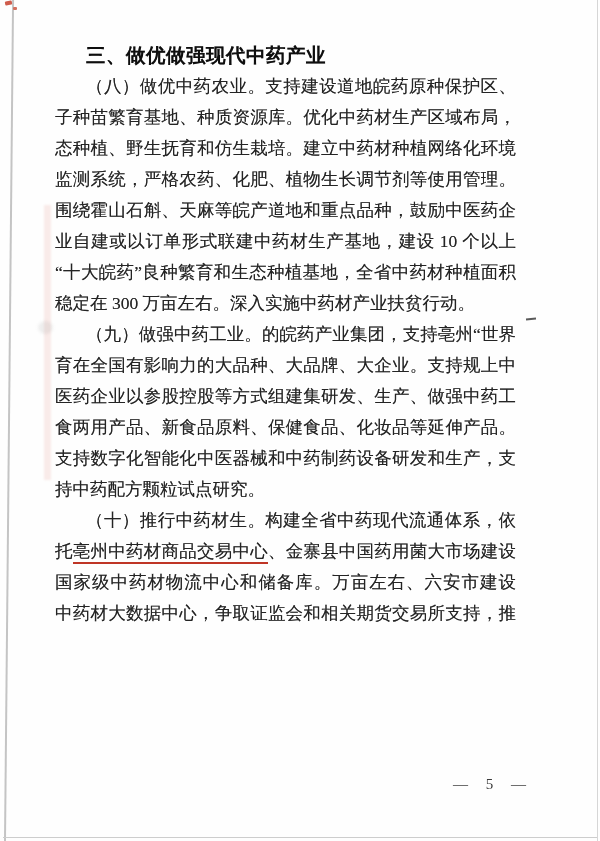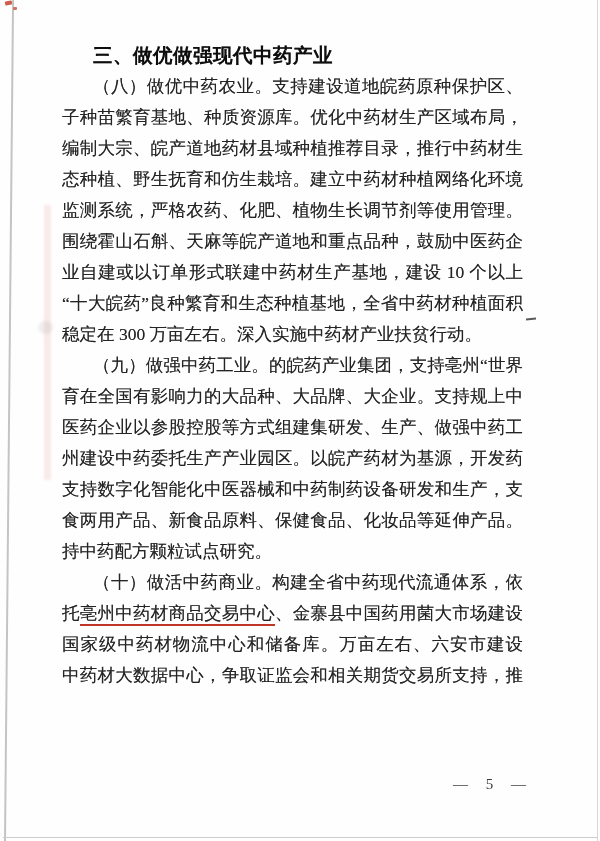--- a/index.html
+++ b/index.html
@@ -56,21 +56,21 @@
   }
   #dash-artifact {
     position: absolute;
     left: 526px; top: 318px; width: 10px; height: 2px;
     background: #5a5a5a;
     transform: rotate(-6deg);
   }
   
   #text-block {
     position: absolute;
-    left: 62px;
+    left: 55px;
     top: 40px;
     width: 461px;
     color: #242424;
     font-size: 17.5px;
     text-shadow: 0 0 0.4px rgba(20,20,20,0.5);
   }
   .line {
     height: 31px;
     line-height: 31px;
     text-align: justify;
@@ -123,35 +123,33 @@
   <div id="speck-1" class="speck"></div>
   <div id="speck-2" class="speck"></div>
   <div id="pink-strip"></div>
   <div id="smudge"></div>
   <div id="dash-artifact"></div>
 
   <div id="text-block">
       <div class="line heading indent"><span>三、做优做强现代中药产业</span></div>
       <div class="line indent"><span>（八）做优中药农业。支持建设道地皖药原种保护区、种</span></div>
       <div class="line"><span>子种苗繁育基地、种质资源库。优化中药材生产区域布局，</span></div>
-      <div class="line"><span>编制大宗、皖产道地药材县域种植推荐目录，推行中药材生</span></div>
       <div class="line"><span>态种植、野生抚育和仿生栽培。建立中药材种植网络化环境</span></div>
       <div class="line"><span>监测系统，严格农药、化肥、植物生长调节剂等使用管理。</span></div>
       <div class="line"><span>围绕霍山石斛、天麻等皖产道地和重点品种，鼓励中医药企</span></div>
       <div class="line"><span>业自建或以订单形式联建中药材生产基地，建设 10 个以上</span></div>
       <div class="line"><span>“十大皖药”良种繁育和生态种植基地，全省中药材种植面积</span></div>
       <div class="line no-just"><span>稳定在 300 万亩左右。深入实施中药材产业扶贫行动。</span></div>
       <div class="line indent"><span>（九）做强中药工业。的皖药产业集团，支持亳州“世界</span></div>
       <div class="line"><span>育在全国有影响力的大品种、大品牌、大企业。支持规上中</span></div>
       <div class="line"><span>医药企业以参股控股等方式组建集研发、生产、做强中药工业</span></div>
-      <div class="line"><span>州建设中药委托生产产业园区。以皖产药材为基源，开发药</span></div>
+      <div class="line"><span>食两用产品、新食品原料、保健食品、化妆品等延伸产品。</span></div>
       <div class="line"><span>支持数字化智能化中医器械和中药制药设备研发和生产，支</span></div>
-      <div class="line"><span>食两用产品、新食品原料、保健食品、化妆品等延伸产品。</span></div>
       <div class="line no-just"><span>持中药配方颗粒试点研究。</span></div>
-      <div class="line indent"><span>（十）做活中药商业。构建全省中药现代流通体系，依</span></div>
+      <div class="line indent"><span>（十）推行中药材生。构建全省中药现代流通体系，依</span></div>
       <div class="line"><span>托</span><span class="underline-red" style="border-bottom-color: rgb(191, 53, 38);">亳州中药材商品交易中心</span><span>、金寨县中国药用菌大市场建设</span></div>
       <div class="line"><span>国家级中药材物流中心和储备库。万亩左右、六安市建设</span></div>
       <div class="line"><span>中药材大数据中心，争取证监会和相关期货交易所支持，推</span></div>
     </div>
 
   <div id="page-number">— 5 —</div>
 
 </div>
 
 </body></html>

